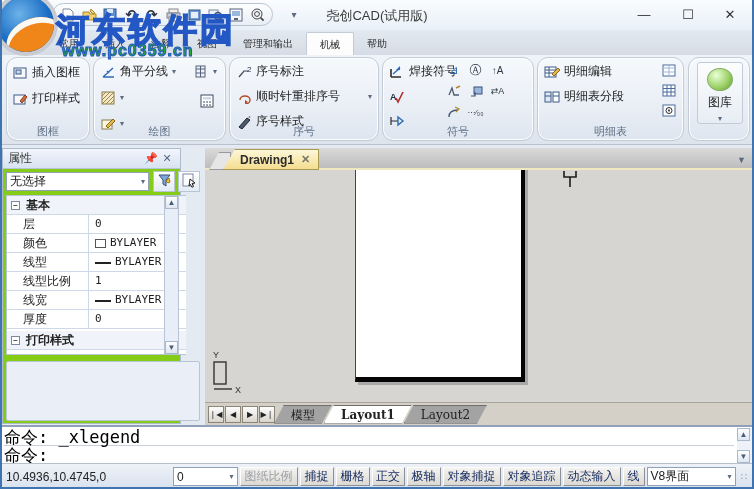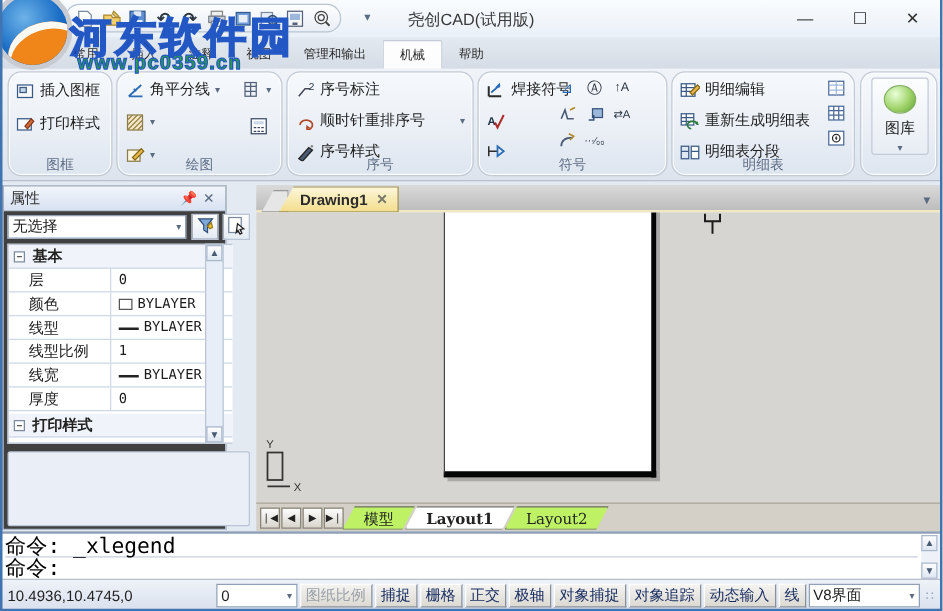--- a/index.html
+++ b/index.html
@@ -34,21 +34,21 @@
   .dd{font-size:8px;color:#5a6b82;}
   .mini{width:17px;height:16px;display:flex;align-items:center;justify-content:center;font-size:12px;}
   .ico{display:inline-flex;align-items:center;justify-content:center;width:16px;height:15px;flex:0 0 auto;}
 
   
   .libbtn{position:absolute;left:8px;top:4px;width:46px;height:62px;border:1px solid #c3cbd6;border-radius:3px;
     background:linear-gradient(#fcfdfe,#e7edf4);display:flex;flex-direction:column;align-items:center;padding-top:5px;gap:3px;}
   .orb{width:26px;height:26px;border-radius:50%;background:radial-gradient(circle at 35% 30%,#eaffd8,#9fd36a 55%,#5d9c33);border:1px solid #86b066;}
 
   
-  .props{left:2px;top:148px;width:179px;height:276px;background:#404040;border:1px solid #aebbcd;}
+  .props{left:2px;top:148px;width:179px;height:276px;background:#84cc16;border:1px solid #aebbcd;}
   .phead{position:absolute;left:0;top:0;right:0;height:20px;background:linear-gradient(#f2f6fc,#d8e2f1);
     border-bottom:1px solid #b9c4d4;display:flex;align-items:center;padding:0 5px;color:#333;}
   .phead .sp{flex:1;}
   .pico{width:16px;height:14px;display:flex;align-items:center;justify-content:center;color:#5a6b82;font-size:11px;}
   .pcombo{position:absolute;left:3px;top:23px;width:143px;height:19px;background:#fff;border:1px solid #8fa0b8;
     display:flex;align-items:center;padding:0 3px;}
   .pcombo .sp{flex:1;}
   .toolb{position:absolute;top:22px;width:22px;height:21px;border:1px solid #b9c4d4;background:linear-gradient(#fefefe,#e4ebf4);
     display:flex;align-items:center;justify-content:center;}
   .pgrid{position:absolute;left:3px;top:46px;width:180px;height:160px;background:#fff;border:1px solid #b9c4d4;border-right:none;overflow:hidden;}
@@ -73,21 +73,21 @@
     font-weight:bold;color:#2b2b2b;}
   .tabclose{color:#7a7a6a;font-size:11px;}
   .docdd{position:absolute;right:8px;top:7px;color:#5a6b82;font-size:9px;}
   .canvas{left:205px;top:170px;width:549px;height:232px;background:#d7d5d1;overflow:hidden;}
   .paper{position:absolute;left:150px;top:-4px;width:170px;height:216px;background:#fff;
     border-left:1px solid #444;border-right:4px solid #050505;border-bottom:5px solid #050505;box-shadow:3px 3px 0 rgba(90,90,90,.35);}
   .layoutbar{left:205px;top:402px;width:549px;height:23px;background:#d4d0c8;border-top:1px solid #a9a49a;display:flex;align-items:center;padding-left:3px;}
   .navbtn{width:16px;height:17px;background:linear-gradient(#fdfdfd,#d9d5cd);border:1px solid #8a8578;margin-right:1px;
     display:flex;align-items:center;justify-content:center;font-size:8px;color:#222;}
   .ltabs{display:flex;margin-left:6px;height:19px;}
-  .ltab{position:relative;height:19px;line-height:18px;padding:0 16px;margin-left:-8px;background:#bef264;border:1px solid #6e6e6e;
+  .ltab{position:relative;height:19px;line-height:18px;padding:0 16px;margin-left:-8px;background:#a3a3a3;border:1px solid #6e6e6e;
     clip-path:polygon(10px 0,100% 0,calc(100% - 10px) 100%,0 100%);font-size:12px;color:#222;font-family:"DejaVu Serif",serif;}
   .ltab.active{background:#fff;font-weight:bold;z-index:2;}
 
   
   .cmd{left:0;top:425px;width:754px;height:38px;background:#fff;border-top:2px solid #8fa0b8;}
   .cmdline{position:absolute;left:4px;height:18px;line-height:18px;font-family:"DejaVu Sans Mono",monospace;font-size:17px;color:#000;}
   .cmdscroll{position:absolute;right:2px;top:1px;width:15px;height:35px;background:#eef2f8;}
   .status{left:0;top:463px;width:754px;height:26px;background:linear-gradient(#eef2f8,#d9e1ee);border-top:1px solid #b7c0cc;
     display:flex;align-items:center;padding:0 6px;gap:2px;}
   .coords{width:175px;color:#222;font-size:12px;}
@@ -361,31 +361,20 @@
               <rect x="1" y="2" width="11" height="10" fill="#fff" stroke="#3a5a85"></rect>
               <path d="M1 5h11M1 8h11M5 2v10" stroke="#3a5a85"></path>
               <path d="M8 9l6-6 2 2-6 6z" fill="#e8b94a" stroke="#8a6a1a"></path>
             </svg>
           </span>
         <span>明细编辑</span>
       </div>
       <div class="rbtn" style="margin:6px 0 0 4px;">
         <span class="ico">
           <svg width="16" height="14" viewBox="0 0 16 14">
-              <rect x="1" y="1" width="10" height="9" fill="#fff" stroke="#3a5a85"></rect>
-              <path d="M1 4h10M1 7h10M5 1v9" stroke="#3a5a85"></path>
-              <path d="M9 13a4 3 0 1 1 5-3" stroke="#2a7a3a" stroke-width="1.3" fill="none"></path>
-              <path d="M14 7l1 3-3-1z" fill="#2a7a3a"></path>
-            </svg>
-          </span>
-        <span>重新生成明细表</span>
-      </div>
-      <div class="rbtn" style="margin:6px 0 0 4px;">
-        <span class="ico">
-          <svg width="16" height="14" viewBox="0 0 16 14">
               <rect x="1" y="2" width="6" height="10" fill="#dfe8f4" stroke="#3a5a85"></rect>
               <rect x="9" y="2" width="6" height="10" fill="#fff" stroke="#3a5a85"></rect>
               <path d="M1 6h6M9 6h6" stroke="#3a5a85"></path>
             </svg>
           </span>
         <span>明细表分段</span>
       </div>
       <div class="abs" style="right:6px;top:4px;display:flex;flex-direction:column;gap:4px;">
         <span class="mini">
           <svg width="14" height="13" viewBox="0 0 14 13">

